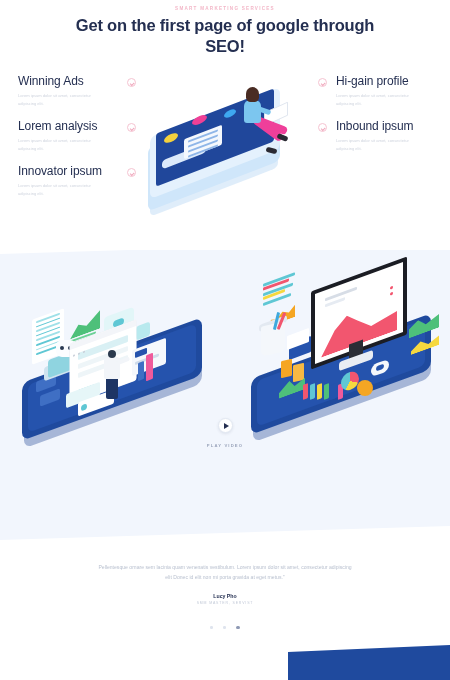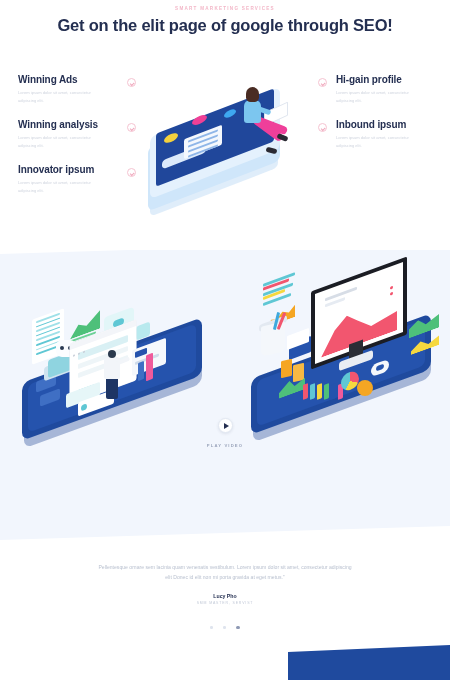--- a/index.html
+++ b/index.html
@@ -27,21 +27,21 @@
     font-size:16.5px; line-height:1.28; font-weight:700;
     color:#242f51; letter-spacing:-0.2px;
   }
 
   
   .feat-col { position:absolute; top:74px; }
   .feat-col.left  { left:18px;  width:140px; }
   .feat-col.right { left:336px; width:120px; }
 
   .feat { position:relative; height:45px; }
-  .feat-title { font-size:10px; font-weight:700; color:#242f51; letter-spacing:-0.1px; }
+  .feat-title { font-size:12px; font-weight:400; color:#242f51; letter-spacing:-0.1px; }
   .feat-body  { margin-top:4px; font-size:4.1px; line-height:1.85; color:#cfd4de; max-width:78px; }
   .feat-col.right .feat-body { max-width:80px; }
 
   .chk {
     position:absolute; width:9px; height:9px; border-radius:50%;
     border:0.8px solid #f5c3d1;
   }
   .chk::after {
     content:""; position:absolute; left:2.1px; top:3.2px;
     width:3.3px; height:1.7px;
@@ -275,30 +275,30 @@
   }
 </style>
 </head>
 <body>
 
 <div id="page">
 
   <section class="sec-hero">
 
     <div class="eyebrow">SMART MARKETING SERVICES</div>
-    <h1 class="hero-title">Get on the elit page of google through SEO!</h1>
+    <h1 class="hero-title">Get on the first page of google through SEO!</h1>
 
     <div class="feat-col left">
       <div class="feat">
         <div class="feat-title">Winning Ads</div>
         <div class="feat-body">Lorem ipsum dolor sit amet, consectetur adipiscing elit.</div>
         <span class="chk"></span>
       </div>
       <div class="feat">
-        <div class="feat-title">Winning analysis</div>
+        <div class="feat-title">Lorem analysis</div>
         <div class="feat-body">Lorem ipsum dolor sit amet, consectetur adipiscing elit.</div>
         <span class="chk"></span>
       </div>
       <div class="feat">
         <div class="feat-title">Innovator ipsum</div>
         <div class="feat-body">Lorem ipsum dolor sit amet, consectetur adipiscing elit.</div>
         <span class="chk"></span>
       </div>
     </div>
 

